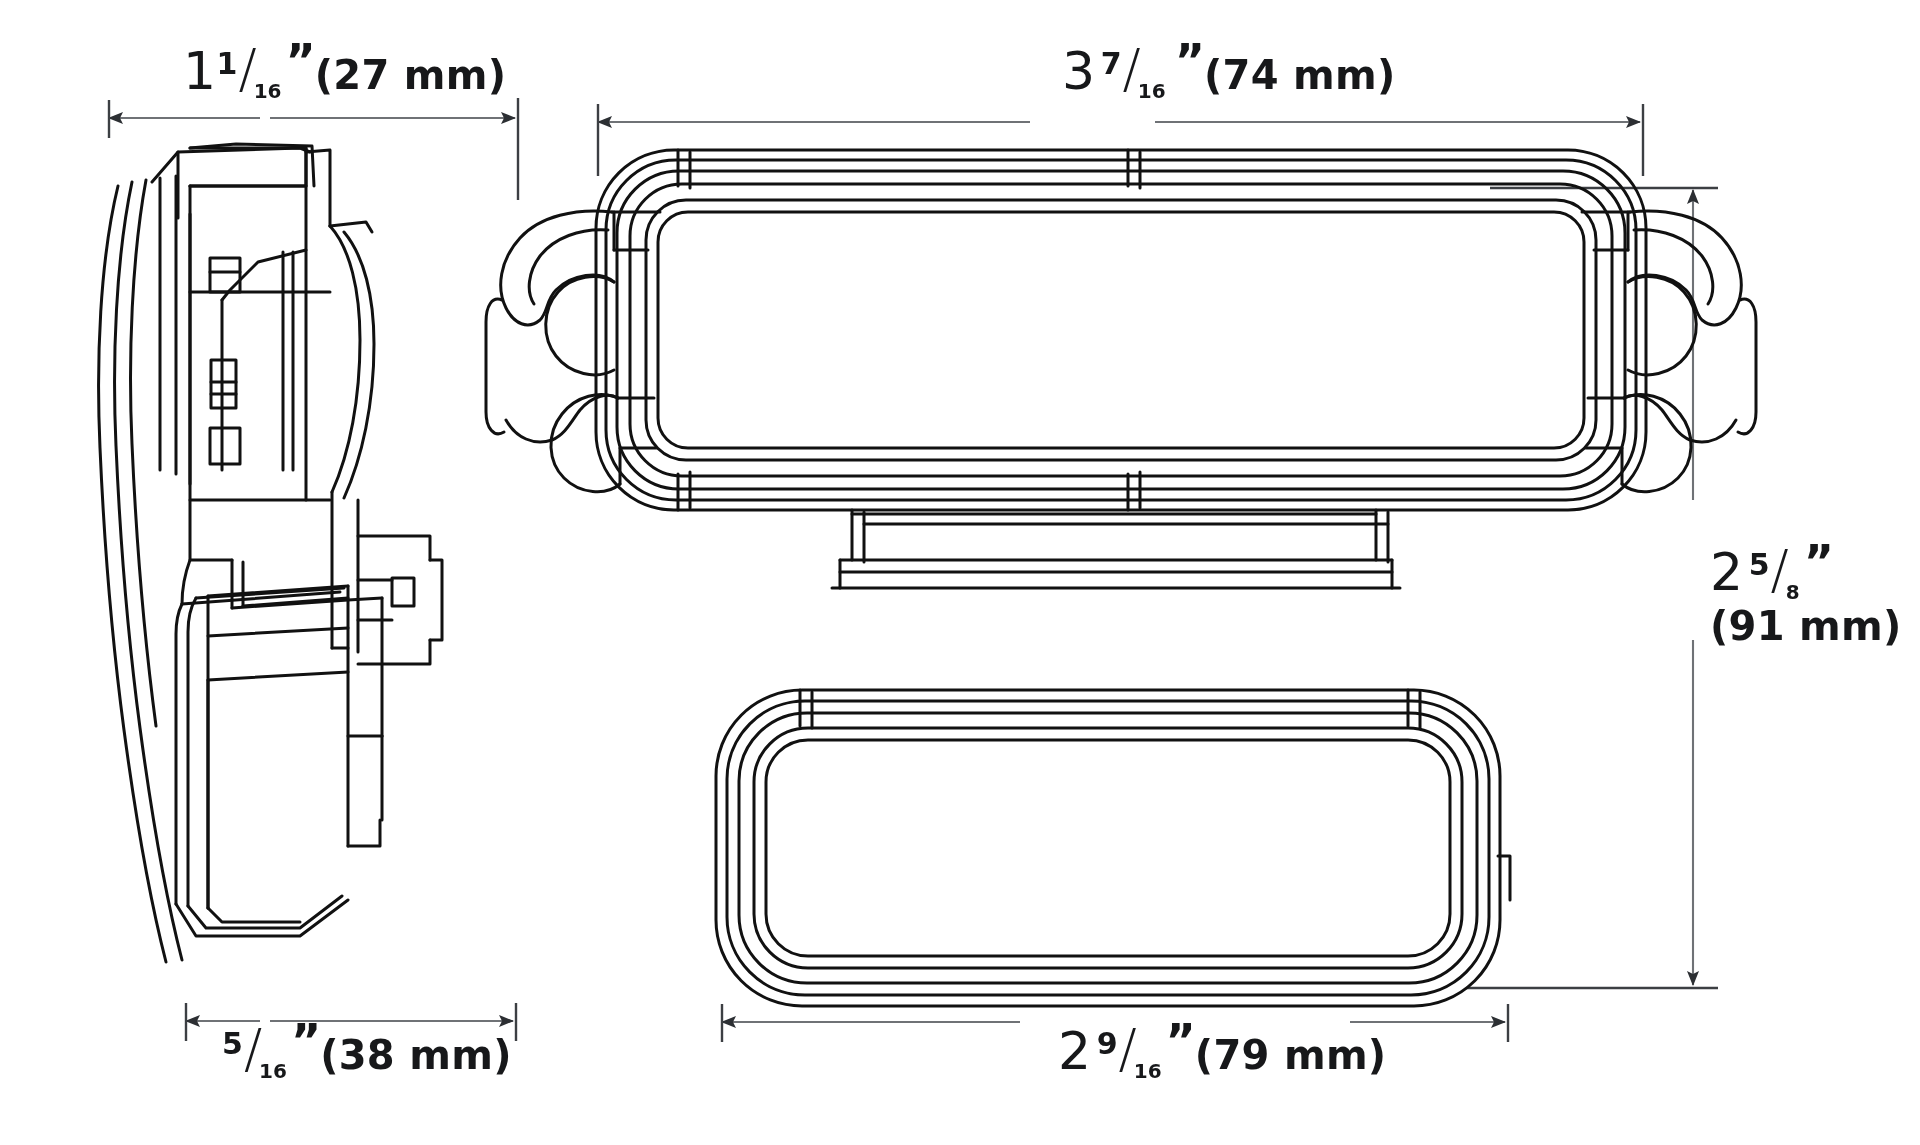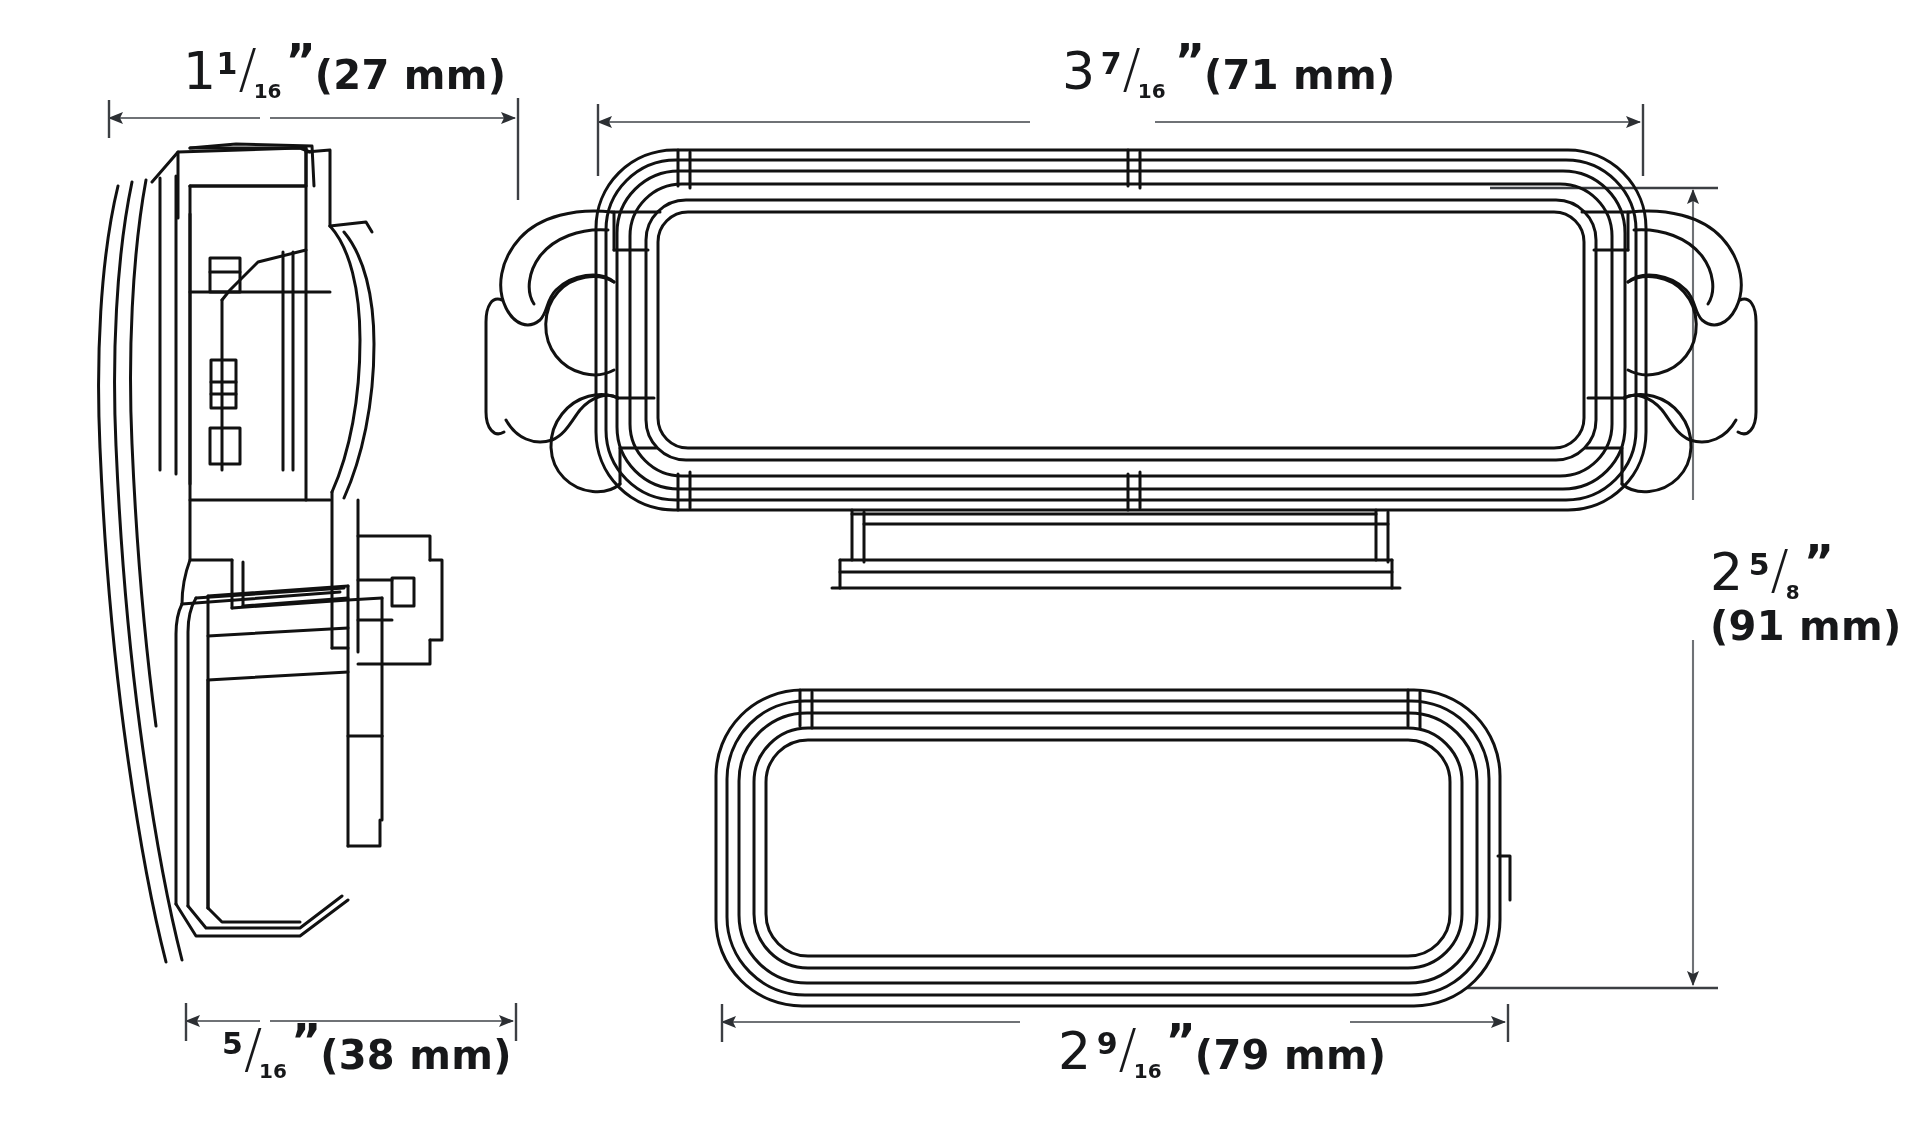--- a/index.html
+++ b/index.html
@@ -248,21 +248,21 @@
         <path d="M1498,856 L1510,856 L1510,900"></path>
       </g>
     </g>
   </svg>
 
   <div class="dimlabel" style="left:183px; top:42px;">
     <span class="whole">1</span><span class="frac"><span class="num">1</span><span class="slash">/</span><span class="den">16</span></span><span class="inchmark">”</span><span class="mm">(27 mm)</span>
   </div>
 
   <div class="dimlabel" style="left:1062px; top:42px;">
-    <span class="whole">3</span><span class="nbsp">&nbsp;</span><span class="frac"><span class="num">7</span><span class="slash">/</span><span class="den">16</span></span><span class="nbsp">&nbsp;</span><span class="inchmark">”</span><span class="mm">(71 mm)</span>
+    <span class="whole">3</span><span class="nbsp">&nbsp;</span><span class="frac"><span class="num">7</span><span class="slash">/</span><span class="den">16</span></span><span class="nbsp">&nbsp;</span><span class="inchmark">”</span><span class="mm">(74 mm)</span>
   </div>
 
   <div class="dimlabel two-line" style="left:1710px; top:542px;">
     <span class="row1">
       <span class="whole">2</span><span class="nbsp">&nbsp;</span><span class="frac"><span class="num">5</span><span class="slash">/</span><span class="den">8</span></span><span class="inchmark">”</span>
     </span>
     <span class="row2">
       <span class="mm">(91 mm)</span>
     </span>
   </div>

